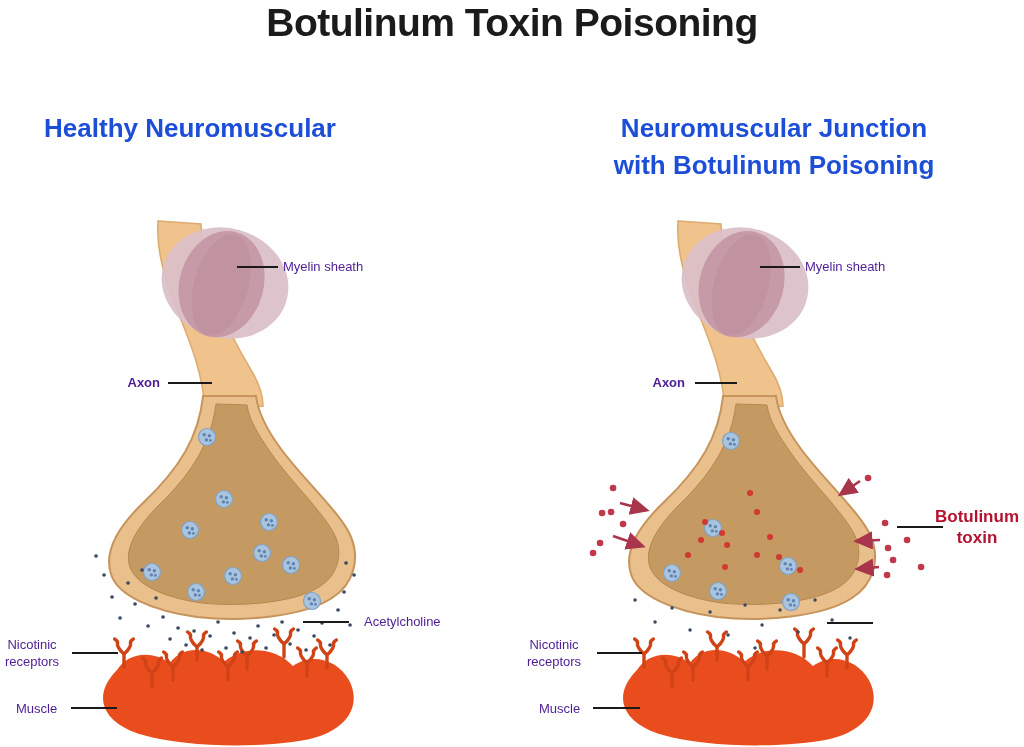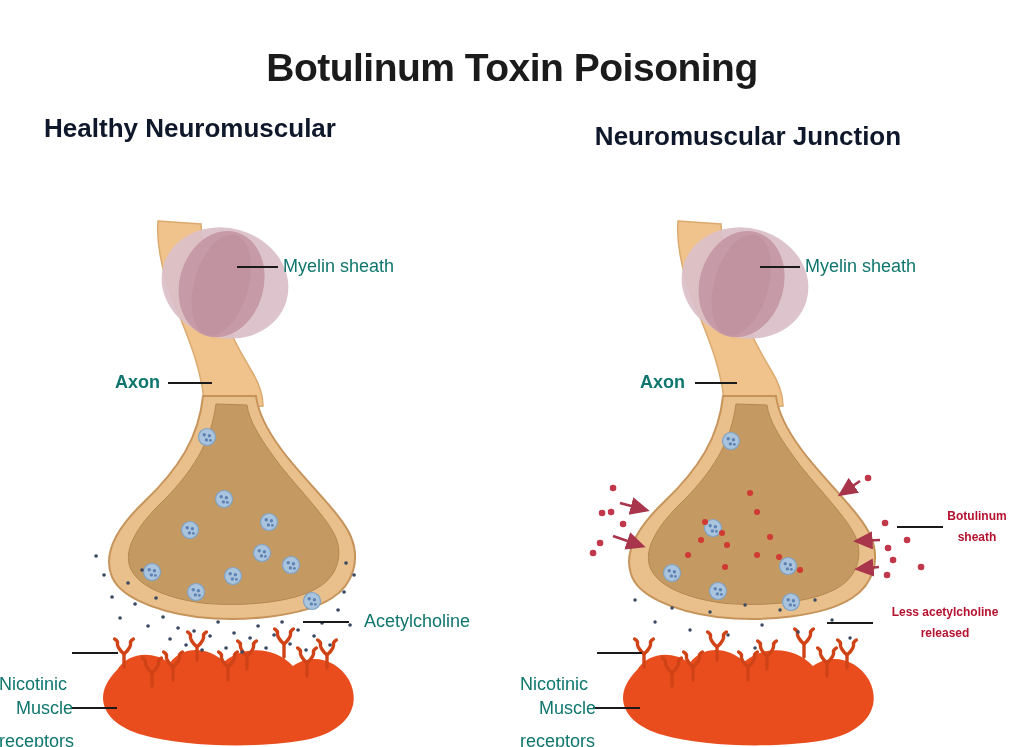--- a/index.html
+++ b/index.html
@@ -1,46 +1,47 @@
 <!DOCTYPE html>
 <html><head>
 <meta charset="utf-8">
 <style>
   html,body{margin:0;padding:0;background:#fff;}
   .stage{position:relative;width:1024px;height:747px;background:#ffffff;overflow:hidden;
          font-family:"Liberation Sans",sans-serif;}
   .title{position:absolute;top:1px;left:0;width:1024px;text-align:center;
-         font-size:39px;font-weight:bold;color:#1b1b1b;letter-spacing:-0.5px;margin-top:45px;}
+         font-size:39px;font-weight:bold;color:#1b1b1b;letter-spacing:-0.5px;}
   .heading{position:absolute;top:110px;width:370px;text-align:center;
-           font-size:26px;font-weight:bold;color:#0f172a;line-height:37px;}
+           font-size:26px;font-weight:bold;color:#1d4ed8;line-height:37px;}
   .heading.left{left:5px;}
-  .heading.right{left:563px;margin-top:8px;}
+  .heading.right{left:589px;}
   .heading span{display:block;}
-  .lbl{position:absolute;font-size:18px;color:#0f766e;line-height:17px;white-space:nowrap;}
-  .lbl .ln{display:block;margin-top:40px;}
+  .lbl{position:absolute;font-size:13px;color:#4c1d95;line-height:17px;white-space:nowrap;}
+  .lbl .ln{display:block;}
   .lbl.center{text-align:center;white-space:normal;}
   .lbl.right{text-align:right;font-weight:bold;}
-  .red-lbl{position:absolute;font-size:12px;font-weight:bold;color:#b5122f;
+  .red-lbl{position:absolute;font-size:17px;font-weight:bold;color:#b5122f;
            text-align:center;line-height:21px;}
   .red-lbl span{display:block;}
   svg.art{position:absolute;left:0;top:0;}
 </style>
 </head>
 <body>
 
 <div class="stage">
 
   <div class="title">Botulinum Toxin Poisoning</div>
 
   <div class="heading left">
     <span>Healthy Neuromuscular</span>
   </div>
 
   <div class="heading right">
     <span>Neuromuscular Junction</span>
+    <span>with Botulinum Poisoning</span>
   </div>
 
   <svg class="art" width="1024" height="747" viewBox="0 0 1024 747">
     <defs>
       <g id="vesicle">
         <circle r="8.5" fill="#aac4de" stroke="#7fa2c4" stroke-width="1.2"></circle>
         <circle cx="-2.8" cy="-2.2" r="1.7" fill="#5d83b4"></circle>
         <circle cx="2.4" cy="-1.2" r="1.7" fill="#5d83b4"></circle>
         <circle cx="-0.6" cy="2.9" r="1.7" fill="#5d83b4"></circle>
         <circle cx="3.4" cy="3.4" r="1.4" fill="#5d83b4"></circle>
@@ -155,20 +156,16 @@
   <div class="lbl" style="left:805px;top:258px">Myelin sheath</div>
   <div class="lbl right" style="left:635px;top:374px;width:50px">Axon</div>
   <div class="lbl center" style="left:520px;top:636px;width:68px">
     <span class="ln">Nicotinic</span>
     <span class="ln">receptors</span>
   </div>
   <div class="lbl" style="left:539px;top:700px">Muscle</div>
 
   <div class="red-lbl" style="left:930px;top:506px;width:94px">
     <span>Botulinum</span>
-    <span>sheath</span>
-  </div>
-  <div class="red-lbl" style="left:866px;top:602px;width:158px">
-    <span>Less acetylcholine</span>
-    <span>released</span>
+    <span>toxin</span>
   </div>
 
 </div>
 
 </body></html>

